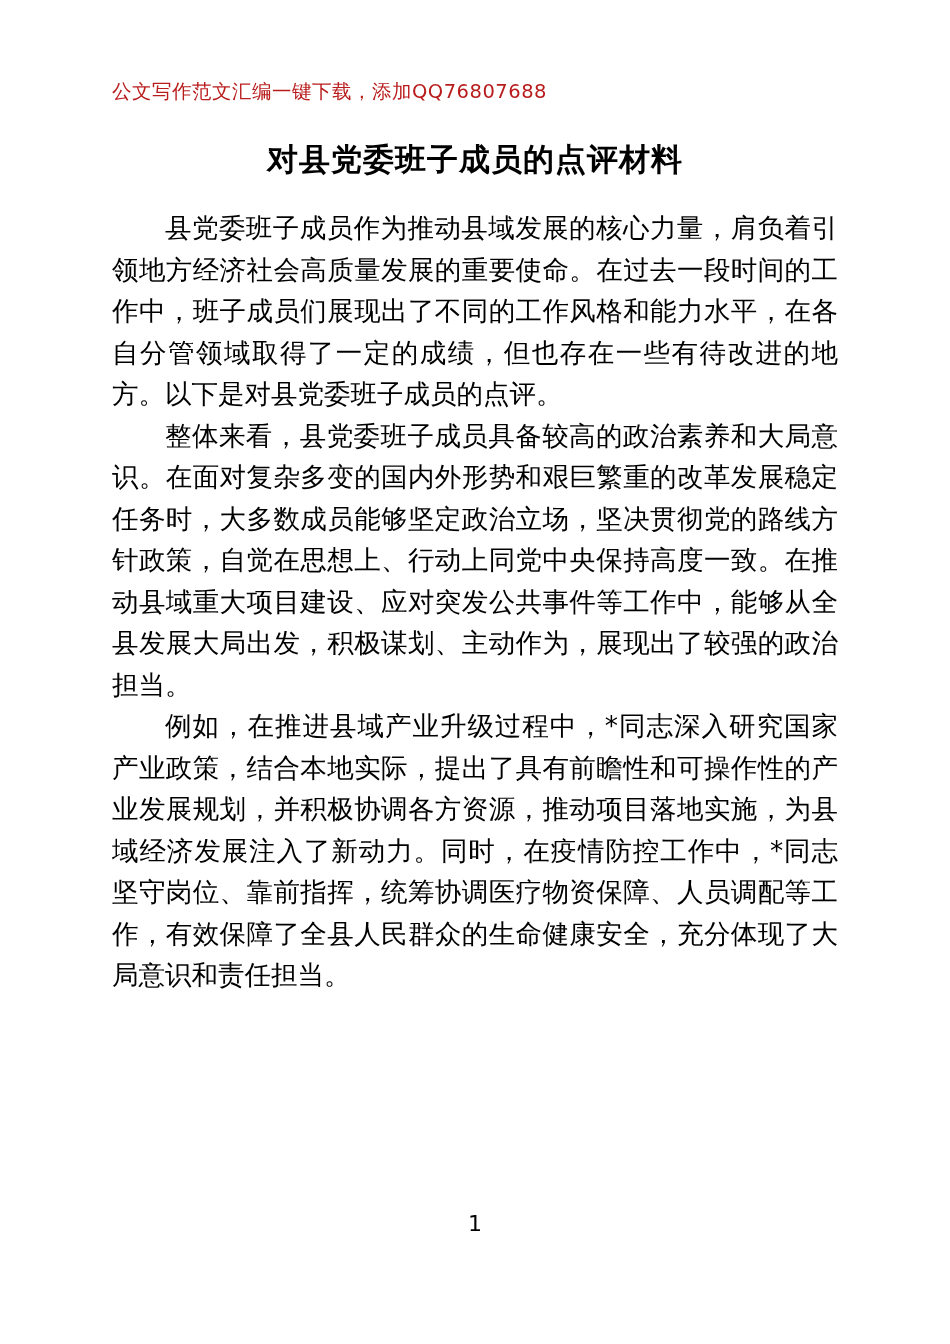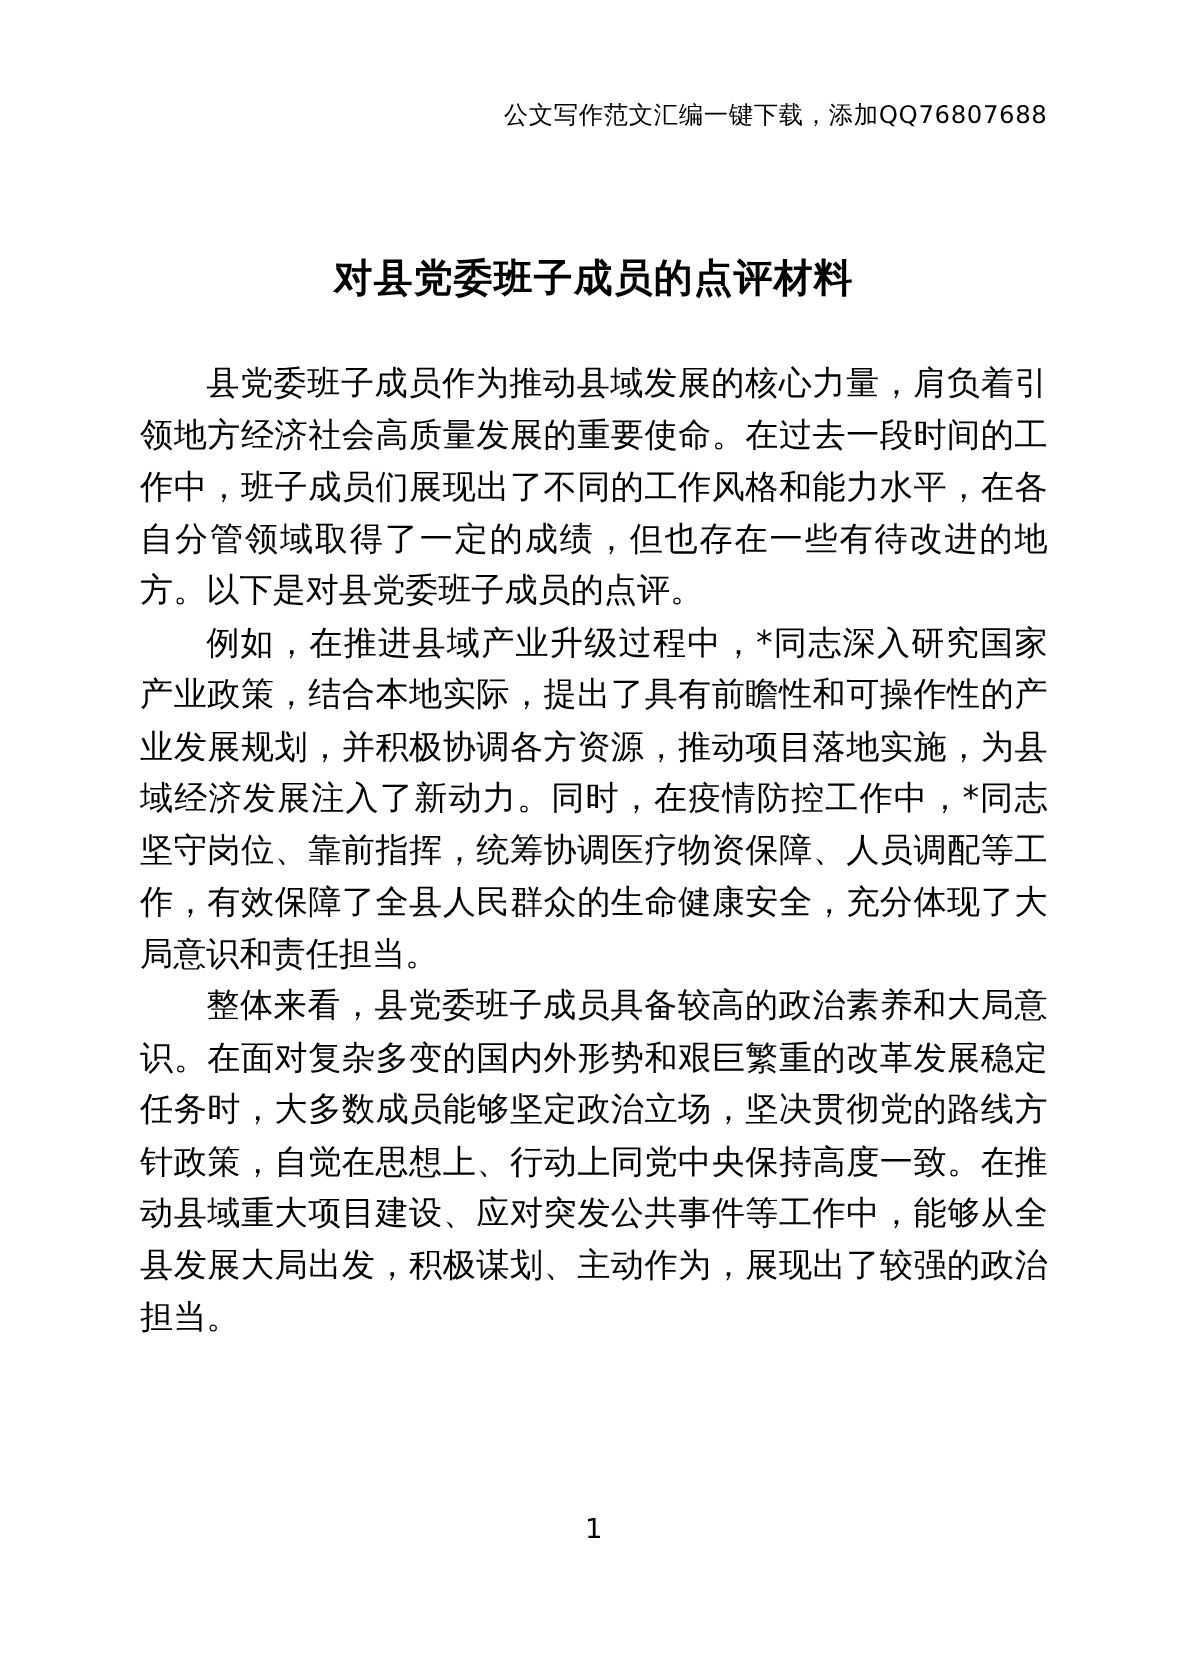--- a/index.html
+++ b/index.html
@@ -16,39 +16,39 @@
     overflow: hidden;
   }
   .page {
     box-sizing: border-box;
     width: 950px;
     height: 1344px;
     padding: 78px 112px 0 112px;
     position: relative;
   }
   .watermark {
-    text-align: right;
-    color: #000000;
+    text-align: left;
+    color: #b91c1c;
     font-size: 19.5px;
     font-family: "DejaVu Sans", sans-serif;
     letter-spacing: 0.5px;
     margin: 0 0 0 0;
     white-space: nowrap;
   }
   .doc-title {
     text-align: center;
     font-size: 31px;
     font-weight: bold;
     font-family: "DejaVu Sans", sans-serif;
     letter-spacing: 1px;
-    margin-top: 97px;
+    margin-top: 34px;
     margin-bottom: 0;
   }
   .body-text {
-    margin-top: 42px;
+    margin-top: 26px;
   }
   p.para {
     margin: 0;
     font-size: 26.5px;
     line-height: 41.5px;
     font-family: "DejaVu Sans", sans-serif;
     text-align: justify;
     text-justify: inter-ideograph;
     text-indent: 2em;
     letter-spacing: 0px;
@@ -67,19 +67,19 @@
 <body>
 
 <div class="page">
 
   <div class="watermark">公文写作范文汇编一键下载，添加QQ76807688</div>
 
   <h1 class="doc-title">对县党委班子成员的点评材料</h1>
 
   <div class="body-text">
     <p class="para">县党委班子成员作为推动县域发展的核心力量，肩负着引领地方经济社会高质量发展的重要使命。在过去一段时间的工作中，班子成员们展现出了不同的工作风格和能力水平，在各自分管领域取得了一定的成绩，但也存在一些有待改进的地方。以下是对县党委班子成员的点评。</p>
+    <p class="para">整体来看，县党委班子成员具备较高的政治素养和大局意识。在面对复杂多变的国内外形势和艰巨繁重的改革发展稳定任务时，大多数成员能够坚定政治立场，坚决贯彻党的路线方针政策，自觉在思想上、行动上同党中央保持高度一致。在推动县域重大项目建设、应对突发公共事件等工作中，能够从全县发展大局出发，积极谋划、主动作为，展现出了较强的政治担当。</p>
     <p class="para">例如，在推进县域产业升级过程中，*同志深入研究国家产业政策，结合本地实际，提出了具有前瞻性和可操作性的产业发展规划，并积极协调各方资源，推动项目落地实施，为县域经济发展注入了新动力。同时，在疫情防控工作中，*同志坚守岗位、靠前指挥，统筹协调医疗物资保障、人员调配等工作，有效保障了全县人民群众的生命健康安全，充分体现了大局意识和责任担当。</p>
-    <p class="para">整体来看，县党委班子成员具备较高的政治素养和大局意识。在面对复杂多变的国内外形势和艰巨繁重的改革发展稳定任务时，大多数成员能够坚定政治立场，坚决贯彻党的路线方针政策，自觉在思想上、行动上同党中央保持高度一致。在推动县域重大项目建设、应对突发公共事件等工作中，能够从全县发展大局出发，积极谋划、主动作为，展现出了较强的政治担当。</p>
   </div>
 
   <div class="page-number">1</div>
 
 </div>
 
 </body></html>

